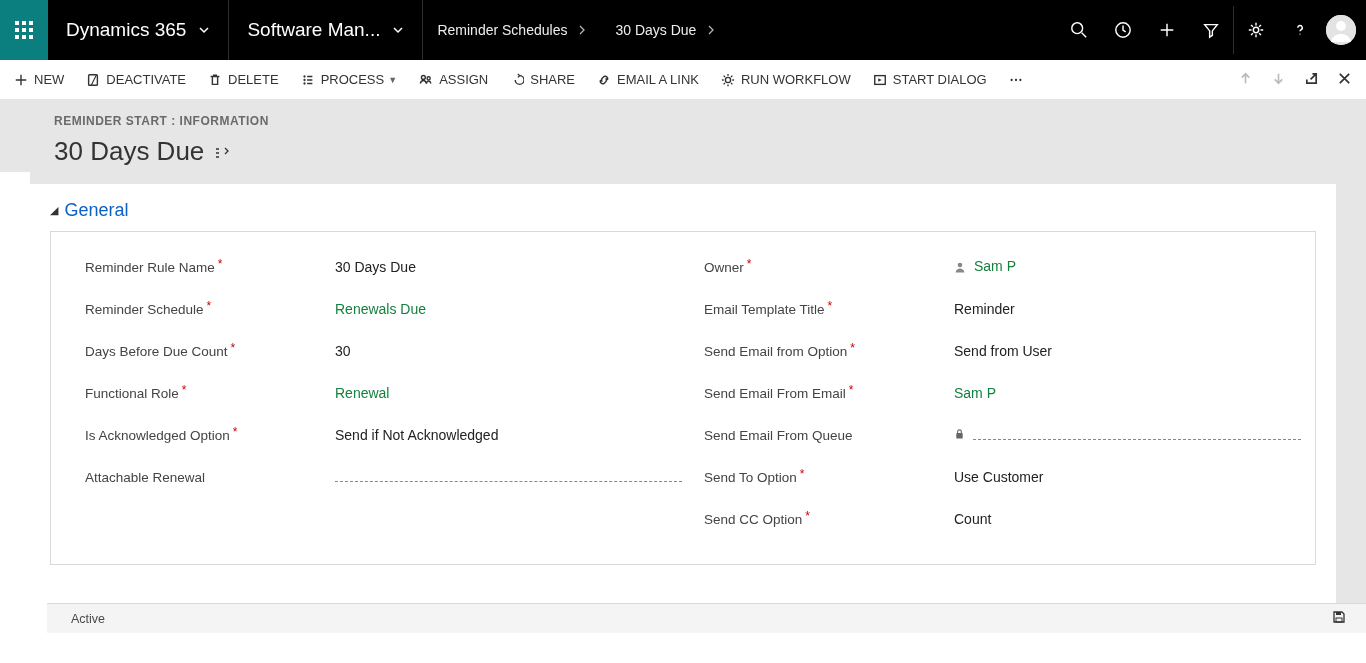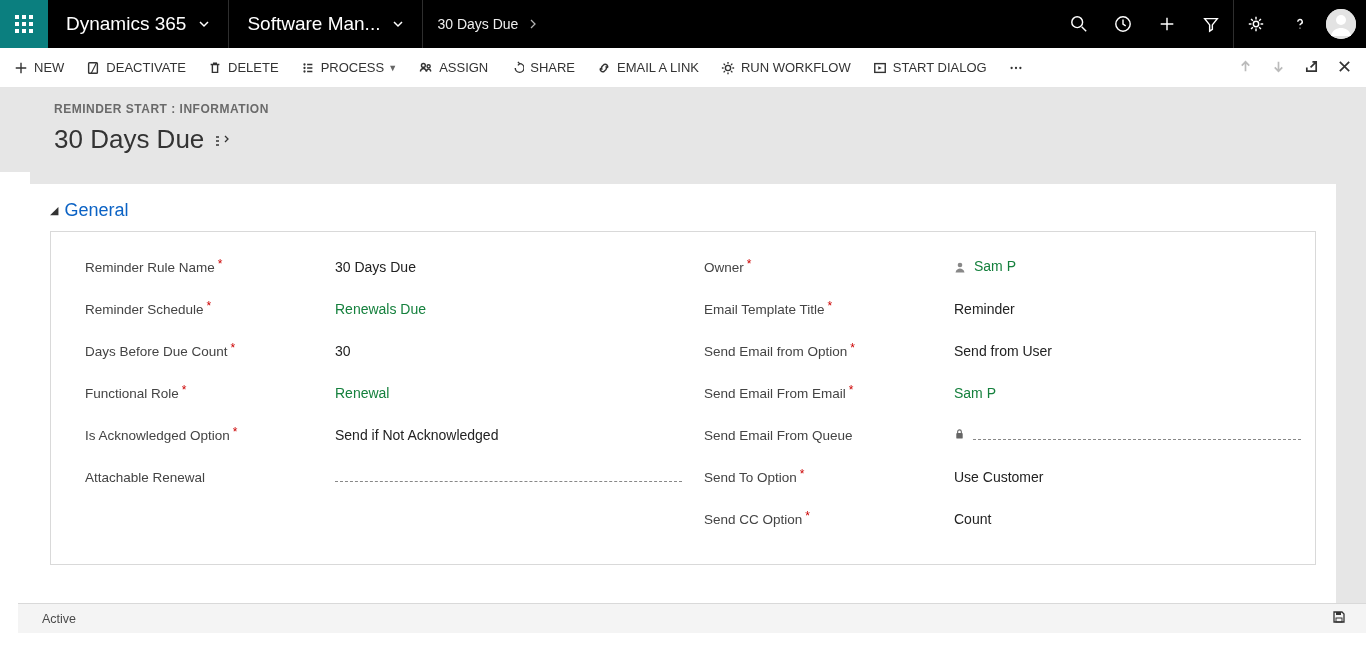--- a/index.html
+++ b/index.html
@@ -1,19 +1,19 @@
 <!DOCTYPE html>
 <html><head>
 <meta charset="utf-8">
 <style>
   * { box-sizing: border-box; }
   html, body { margin:0; padding:0; width:1366px; height:663px; font-family: "Segoe UI", Arial, sans-serif; background:#fff; overflow:hidden; }
 
   
-  .topbar { display:flex; align-items:stretch; height:48px; background:#000; color:#fff; }
+  .topbar { display:flex; align-items:stretch; height:60px; background:#000; color:#fff; }
   .waffle { width:48px; display:flex; align-items:center; justify-content:center; background:#0b7f7f;  }
   .waffle svg { width:18px; height:18px; }
   .navseg { display:flex; align-items:center; padding:0 18px; font-size:16px; font-weight:400; white-space:nowrap; cursor:pointer; }
   .navseg.big { font-size:19px; }
   .navseg .chev { margin-left:12px; }
   .vline { width:1px; background:#2e2e2e; }
   .crumb { display:flex; align-items:center; padding:0 14px; font-size:14px; color:#eee; cursor:pointer; }
   .crumb .bchev { margin-left:10px; opacity:.7; }
   .spacer { flex:1; }
   .topicons { display:flex; align-items:center; }
@@ -57,21 +57,21 @@
   .val { flex:1; font-size:14px; color:#222; padding:4px 0; }
   .val.link { color:#15803d; cursor:pointer; }
   .val .usericon { display:inline-block; vertical-align:middle; margin-right:8px; }
   .val .usericon svg { width:12px; height:12px; fill:#888; }
   .dashed { flex:1; border-bottom:1.5px dashed #888; height:10px; }
   .dashedwrap { flex:1; display:flex; align-items:center; }
   .lock { margin-right:8px; }
   .lock svg { width:11px; height:12px; fill:#666; }
 
   
-  .statusbar { position:absolute; left:18px; right:0; bottom:0; height:30px; background:#f4f4f4; border-top:1px solid #d9d9d9; display:flex; align-items:center; padding:0 20px 0 24px; font-size:12.5px; color:#4a4a4a; }
+  .statusbar { position:absolute; left:47px; right:0; bottom:0; height:30px; background:#f4f4f4; border-top:1px solid #d9d9d9; display:flex; align-items:center; padding:0 20px 0 24px; font-size:12.5px; color:#4a4a4a; }
   .statusbar .ssp { flex:1; }
   .statusbar svg { width:14px; height:14px; fill:#333; }
 </style>
 </head>
 <body>
 
 <div class="topbar">
   <div class="waffle">
     <svg viewBox="0 0 18 18">
       <rect x="0" y="0" width="4" height="4" fill="#fff"></rect>
@@ -93,20 +93,26 @@
   </div>
   <div class="vline"></div>
   <div class="navseg big">
     <span>Software Man...</span>
     <span class="chev"><svg width="12" height="12" viewBox="0 0 12 12">
           <path d="M2 4l4 4 4-4" stroke="#fff" fill="none" stroke-width="1.5"></path>
         </svg></span>
   </div>
   <div class="vline"></div>
   <div class="crumb">
+    <span>Reminder Schedules</span>
+    <span class="bchev"><svg width="10" height="10" viewBox="0 0 10 10">
+          <path d="M3 1l4 4-4 4" stroke="#fff" fill="none" stroke-width="1.3"></path>
+        </svg></span>
+  </div>
+  <div class="crumb">
     <span>30 Days Due</span>
     <span class="bchev"><svg width="10" height="10" viewBox="0 0 10 10">
           <path d="M3 1l4 4-4 4" stroke="#fff" fill="none" stroke-width="1.3"></path>
         </svg></span>
   </div>
 
   <div class="spacer"></div>
 
   <div class="topicons">
     <div class="tico">

